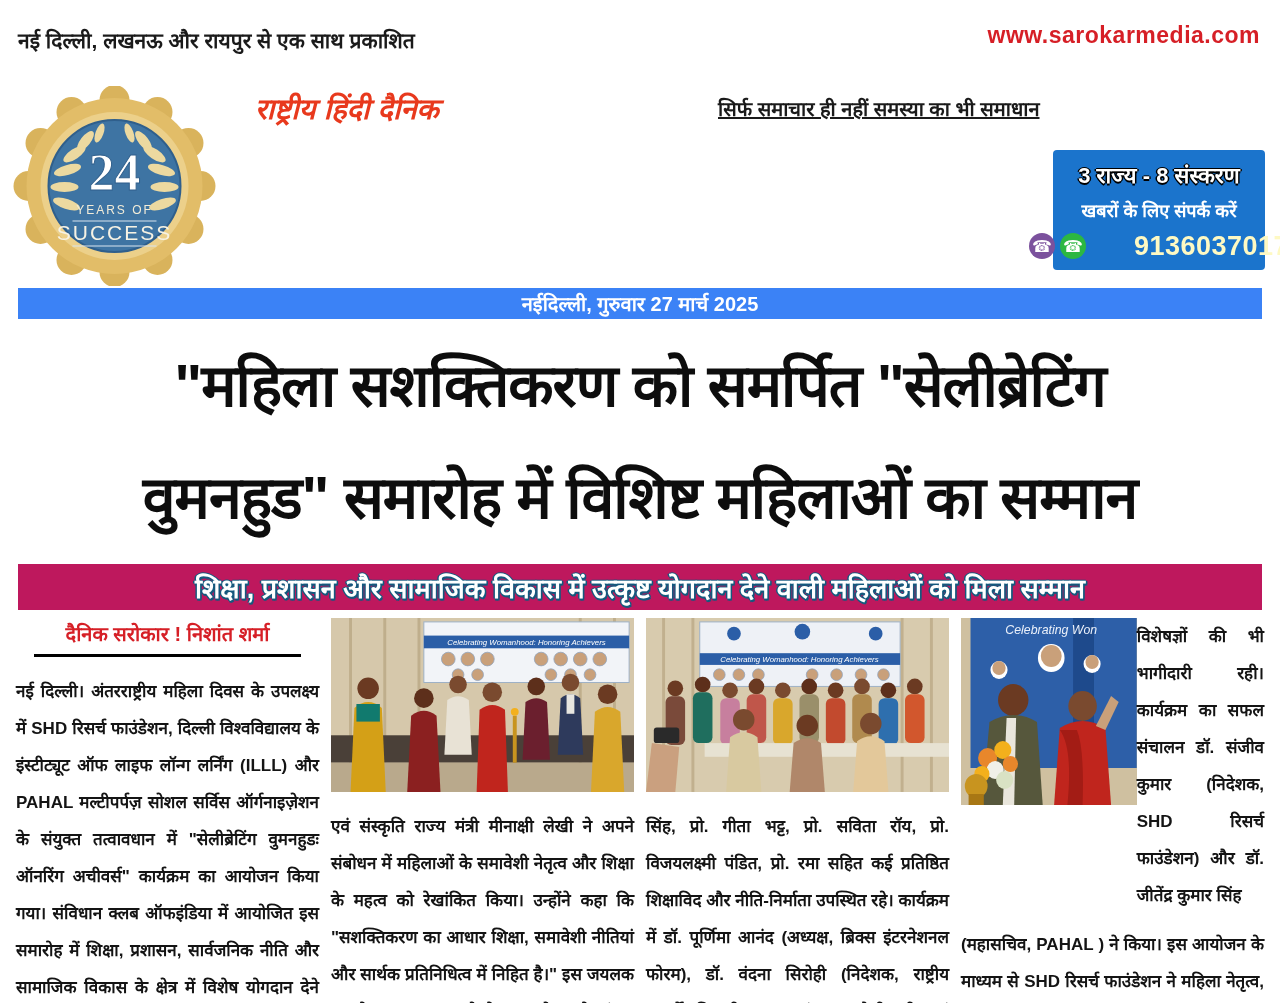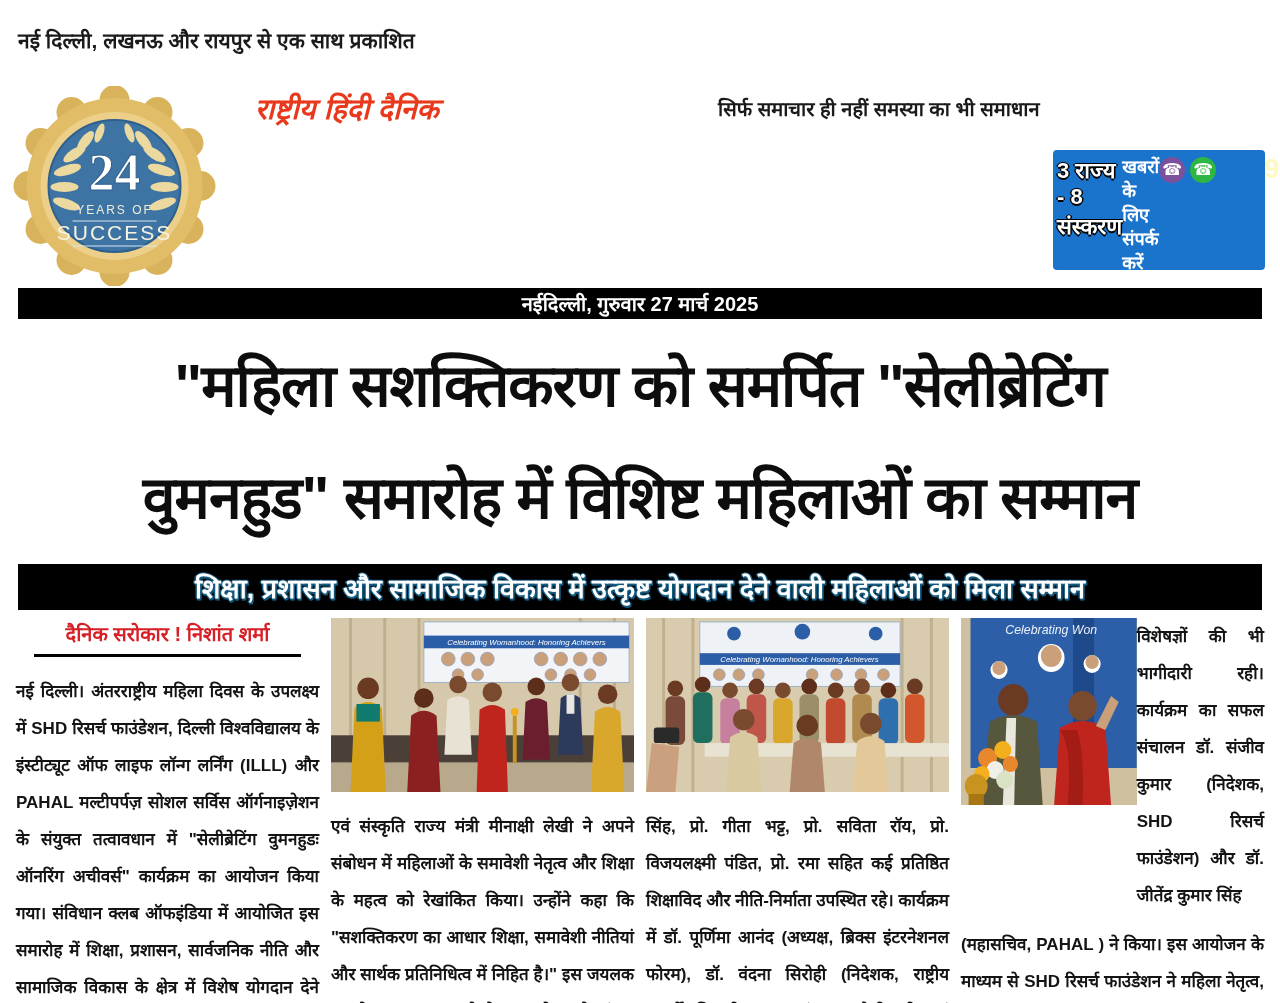--- a/index.html
+++ b/index.html
@@ -9,41 +9,41 @@
     position:relative;
   }
   
   .header{position:relative;height:322px;}
   .publish-line{position:absolute;left:18px;top:26px;font-size:21px;font-weight:700;color:#1a1a1a;}
   .website{position:absolute;right:20px;top:22px;font-size:23px;font-weight:800;color:#d61f26;letter-spacing:.5px;}
   .badge{position:absolute;left:12px;top:86px;width:205px;height:200px;}
   .edition-label{position:absolute;left:255px;top:88px;font-size:29px;font-weight:800;color:#e8391d;font-style:italic;}
   .masthead-title{position:absolute;left:280px;top:74px;width:790px;text-align:center;
     font-size:142px;line-height:1.3;font-weight:900;color:#0a0a0a;letter-spacing:-2px;}
-  .tagline{position:absolute;left:718px;top:95px;width:330px;font-size:20px;font-weight:700;color:#1a1a1a;}
+  .tagline{position:absolute;left:718px;top:95px;width:330px;font-size:20px;font-weight:700;color:#1a1a1a;text-decoration:underline;}
   .contact-box{position:absolute;right:15px;top:150px;width:212px;height:120px;background:#1b74cc;
-    border-radius:4px;display:flex;flex-direction:row;justify-content:space-around;
-    align-items:flex-start;padding:4px 4px;box-sizing:border-box;}
+    border-radius:4px;display:flex;flex-direction:column;justify-content:space-around;
+    align-items:center;padding:4px 4px;box-sizing:border-box;}
   .contact-line1{font-size:22px;font-weight:800;color:#fff;
     text-shadow:-1.5px 0 #000,1.5px 0 #000,0 -1.5px #000,0 1.5px #000;}
   .contact-line2{font-size:18px;font-weight:700;color:#ffffff;}
   .contact-phone-row{display:flex;align-items:center;gap:5px;}
   .phone-icon{width:26px;height:26px;border-radius:50%;display:inline-flex;align-items:center;
     justify-content:center;font-size:16px;color:#fff;}
   .viber{background:#7b519d;}
   .whatsapp{background:#2cb742;}
   .contact-number{font-size:27px;font-weight:800;color:#fef9c3;letter-spacing:.5px;margin-left:43px;}
-  .date-bar{position:absolute;left:18px;right:18px;top:288px;height:31px;background:#000000;
+  .date-bar{position:absolute;left:18px;right:18px;top:288px;height:31px;background:#3b82f6;
     display:flex;align-items:center;justify-content:center;}
   .date-bar span{color:#fff;font-size:20px;font-weight:700;}
   
   .headline{padding:8px 14px 4px 14px;text-align:center;}
   .headline div{font-size:59px;line-height:112px;font-weight:900;color:#0d0d0d;letter-spacing:-1px;}
   
-  .subhead-bar{margin:6px 18px 0 18px;height:46px;background:#000000;display:flex;
+  .subhead-bar{margin:6px 18px 0 18px;height:46px;background:#be185d;display:flex;
     align-items:center;justify-content:center;}
   .subhead-bar span{color:#fff;font-size:27px;font-weight:800;
     text-shadow:-1.5px 0 #14597e,1.5px 0 #14597e,0 -1.5px #14597e,0 1.5px #14597e,1.5px 1.5px #14597e;}
   
   .article{display:flex;gap:12px;padding:8px 16px 0 16px;}
   .col{flex:1;min-width:0;}
   .byline{color:#d61f26;font-size:20px;font-weight:800;text-align:center;width:88%;
     margin:2px auto 8px auto;padding-bottom:7px;border-bottom:3px solid #000;}
   .body-text{font-size:17px;font-weight:600;line-height:37px;text-align:justify;
     color:#141414;margin:12px 0 0 0;}
@@ -53,20 +53,21 @@
   .col4-top{display:flex;gap:0;}
   .photo3-frame{width:58%;height:187px;overflow:hidden;flex:none;}
   .col4-side-text{flex:1;min-width:0;}
   .col4-side-text .body-text{margin-top:0;}
 </style>
 </head>
 <body>
 
 <div class="header">
   <div class="publish-line">नई दिल्ली, लखनऊ और रायपुर से एक साथ प्रकाशित</div>
+  <div class="website">www.sarokarmedia.com</div>
 
   <svg class="badge" viewBox="0 0 200 200">
     <g>
       <circle cx="186" cy="100" r="15" fill="#d9b35c"></circle>
         <circle cx="174" cy="143" r="15" fill="#d9b35c"></circle>
       <circle cx="143" cy="174" r="15" fill="#d9b35c"></circle>
         <circle cx="100" cy="186" r="15" fill="#d9b35c"></circle>
       <circle cx="57" cy="174" r="15" fill="#d9b35c"></circle>
         <circle cx="26" cy="143" r="15" fill="#d9b35c"></circle>
       <circle cx="14" cy="100" r="15" fill="#d9b35c"></circle>

